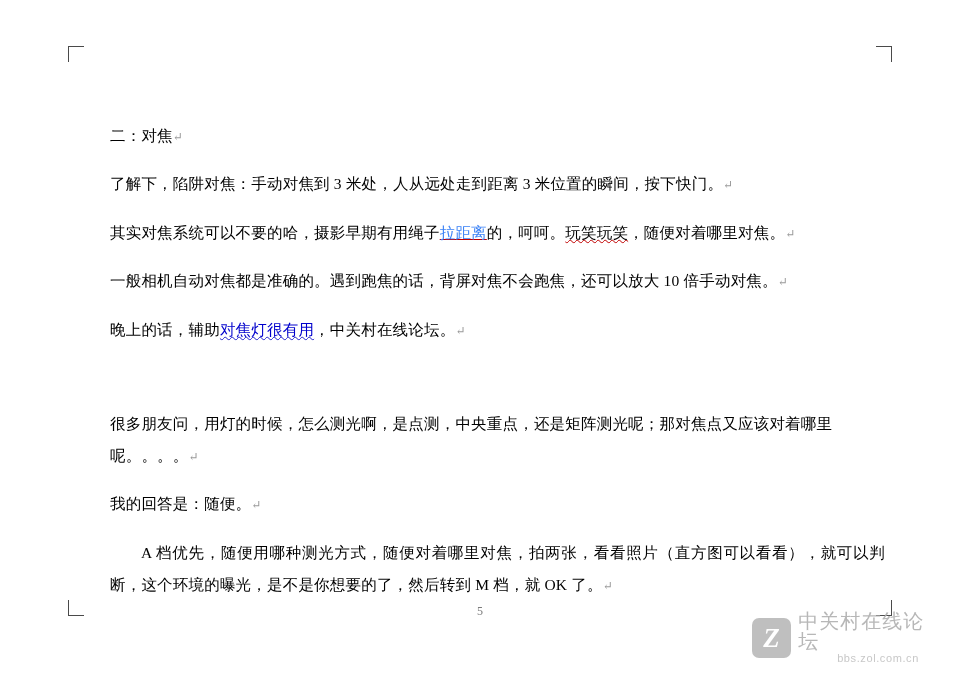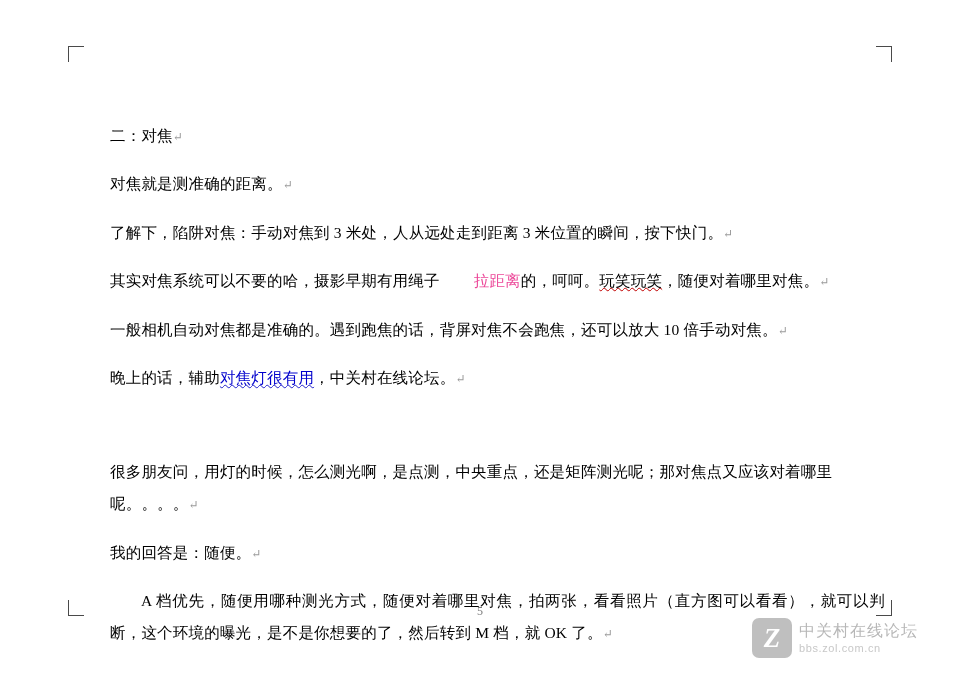--- a/index.html
+++ b/index.html
@@ -75,23 +75,23 @@
   }
   .spacer {
     height: 30px;
   }
   .mark {
     color: #9a9a9a;
     font-size: 12px;
     vertical-align: baseline;
   }
   .link-red {
-    color: #ec4899;
+    color: #3b82f6;
+    text-decoration: underline;
     text-decoration-color: #c00000;
-    margin-left: 34px;
   }
   .link-blue {
     color: #0000cc;
     text-decoration: underline;
     text-decoration-color: #0000cc;
   }
   .squiggle {
     text-decoration: underline;
     text-decoration-style: wavy;
     text-decoration-color: #c00000;
@@ -138,48 +138,48 @@
     font-weight: bold;
     margin-right: 7px;
   }
   .wm-text {
     display: flex;
     flex-direction: column;
     justify-content: center;
   }
   .wm-main {
     font-family: "Liberation Sans", sans-serif;
-    font-size: 16px;
+    font-size: 20px;
     color: #b0b0b0;
     letter-spacing: 1px;
     line-height: 20px;
   }
   .wm-sub {
     font-family: "Liberation Sans", sans-serif;
     font-size: 11px;
     color: #c2c2c2;
     letter-spacing: 0.6px;
     line-height: 14px;
+    margin-left: 39px;
   }
 </style>
 </head>
 <body>
 
 <div class="page">
 
   <div class="crop tl"></div>
   <div class="crop tr"></div>
   <div class="crop bl"></div>
   <div class="crop br"></div>
 
   <div class="content">
 
     <p class="para heading"><span>二：对焦</span><span class="mark">↵</span></p>
 
-    <p class="para"><span>对焦就是测准确的距离。</span><span class="mark">↵</span></p>
 
     <p class="para"><span>了解下，陷阱对焦：手动对焦到 3 米处，人从远处走到距离 3 米位置的瞬间，按下快门。</span><span class="mark">↵</span></p>
 
     <p class="para"><span>其实对焦系统可以不要的哈，摄影早期有用绳子</span><span class="link-red">拉距离</span><span>的，呵呵。</span><span class="squiggle">玩笑玩笑</span><span>，随便对着哪里对焦。</span><span class="mark">↵</span></p>
 
     <p class="para"><span>一般相机自动对焦都是准确的。遇到跑焦的话，背屏对焦不会跑焦，还可以放大 10 倍手动对焦。</span><span class="mark">↵</span></p>
 
     <p class="para"><span>晚上的话，辅助</span><span class="link-blue squiggle-blue">对焦灯很有用</span><span>，中关村在线论坛。</span><span class="mark">↵</span></p>
 
     <div class="spacer"></div>

